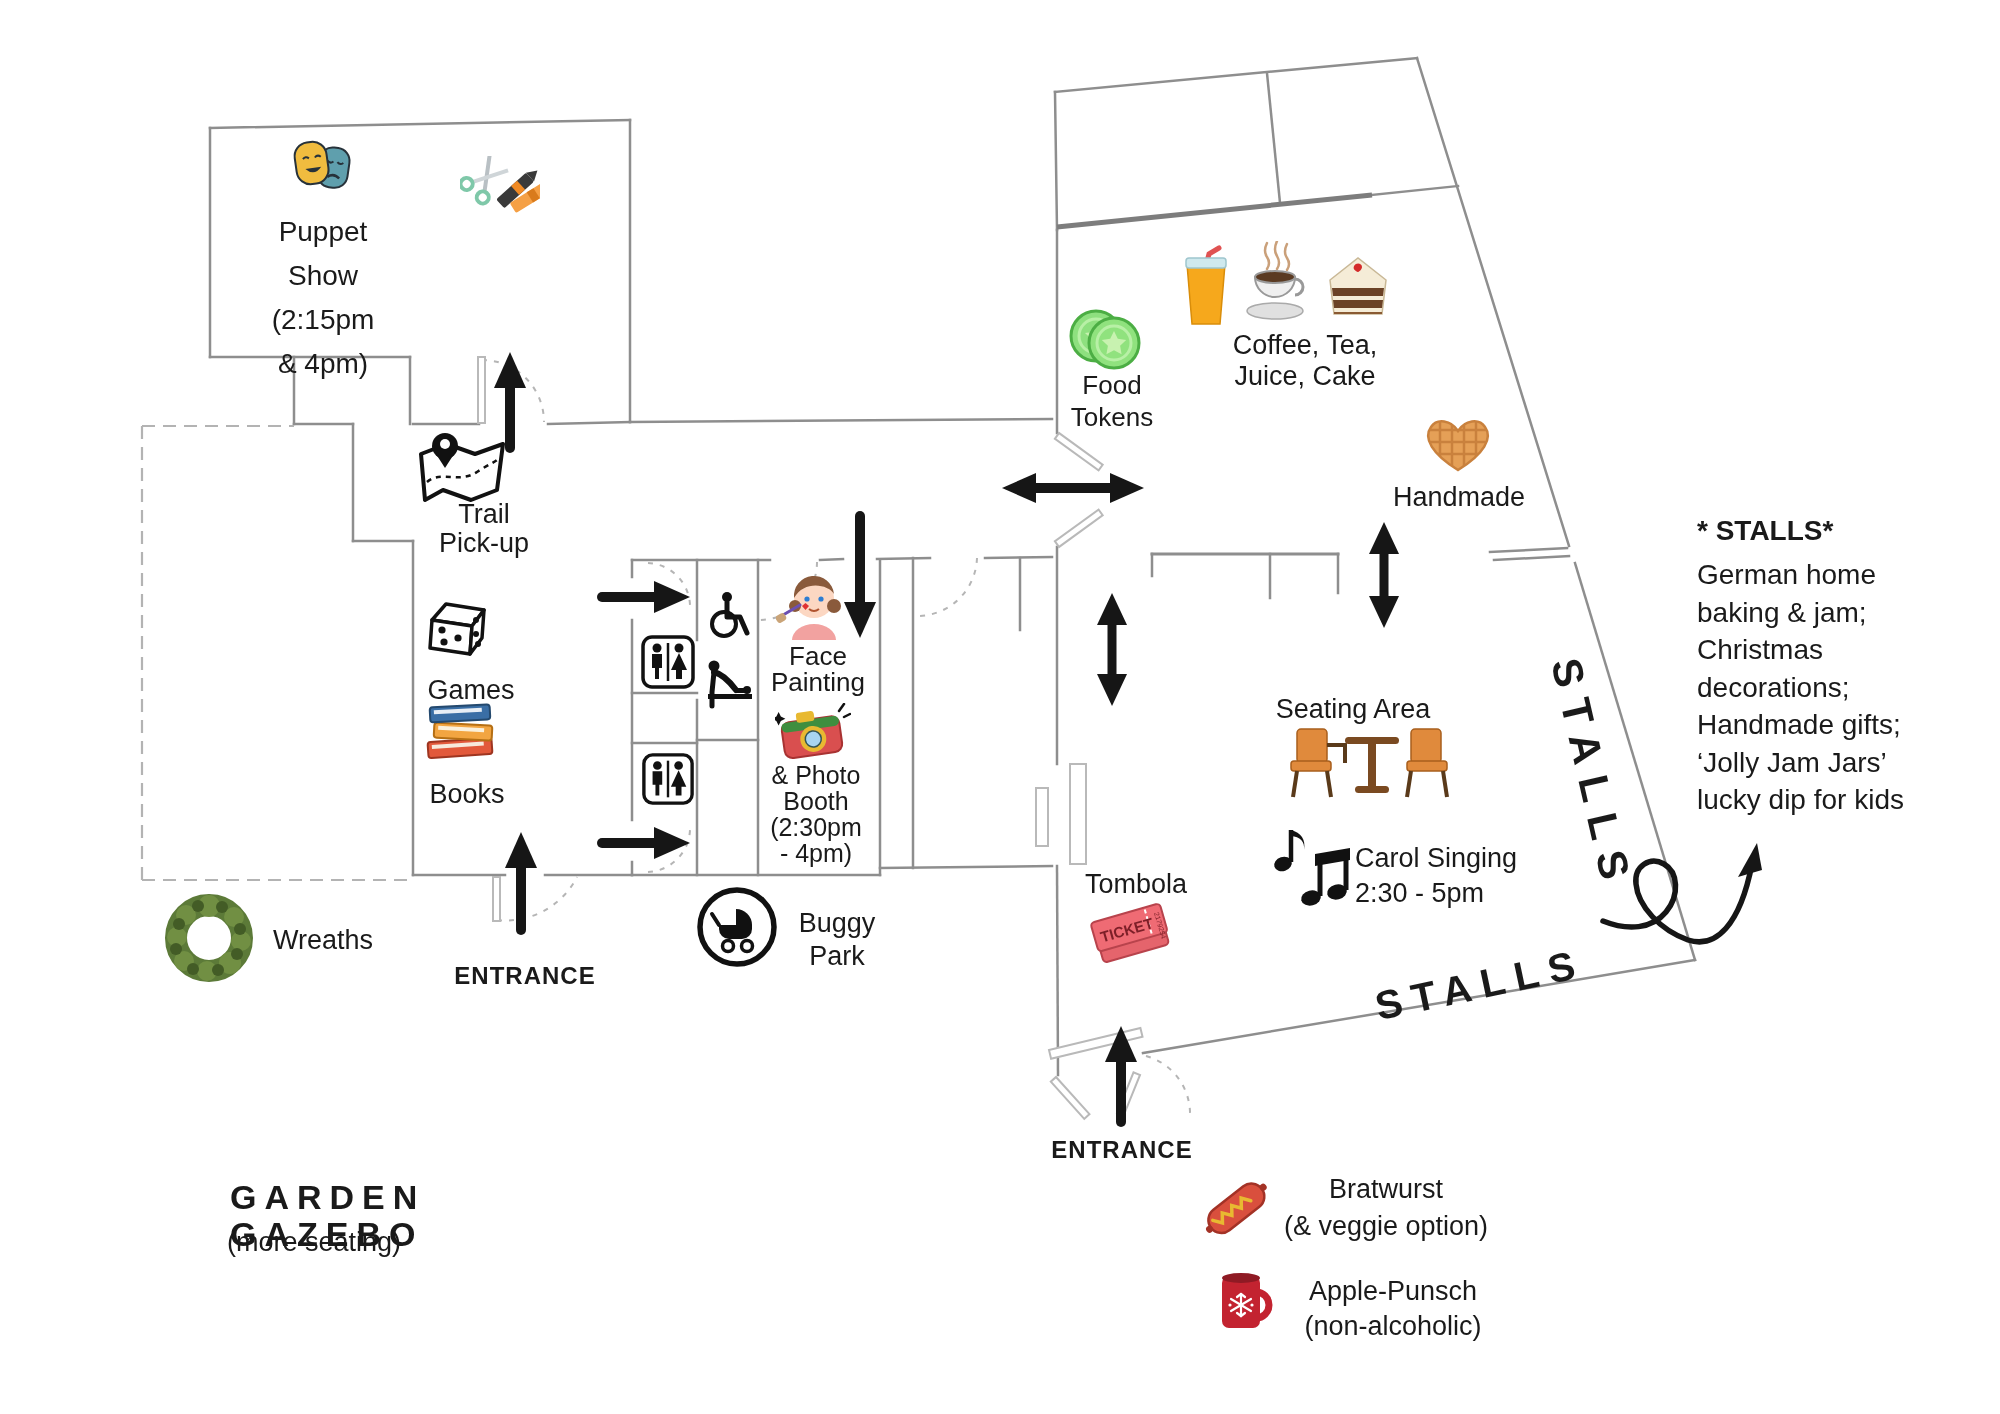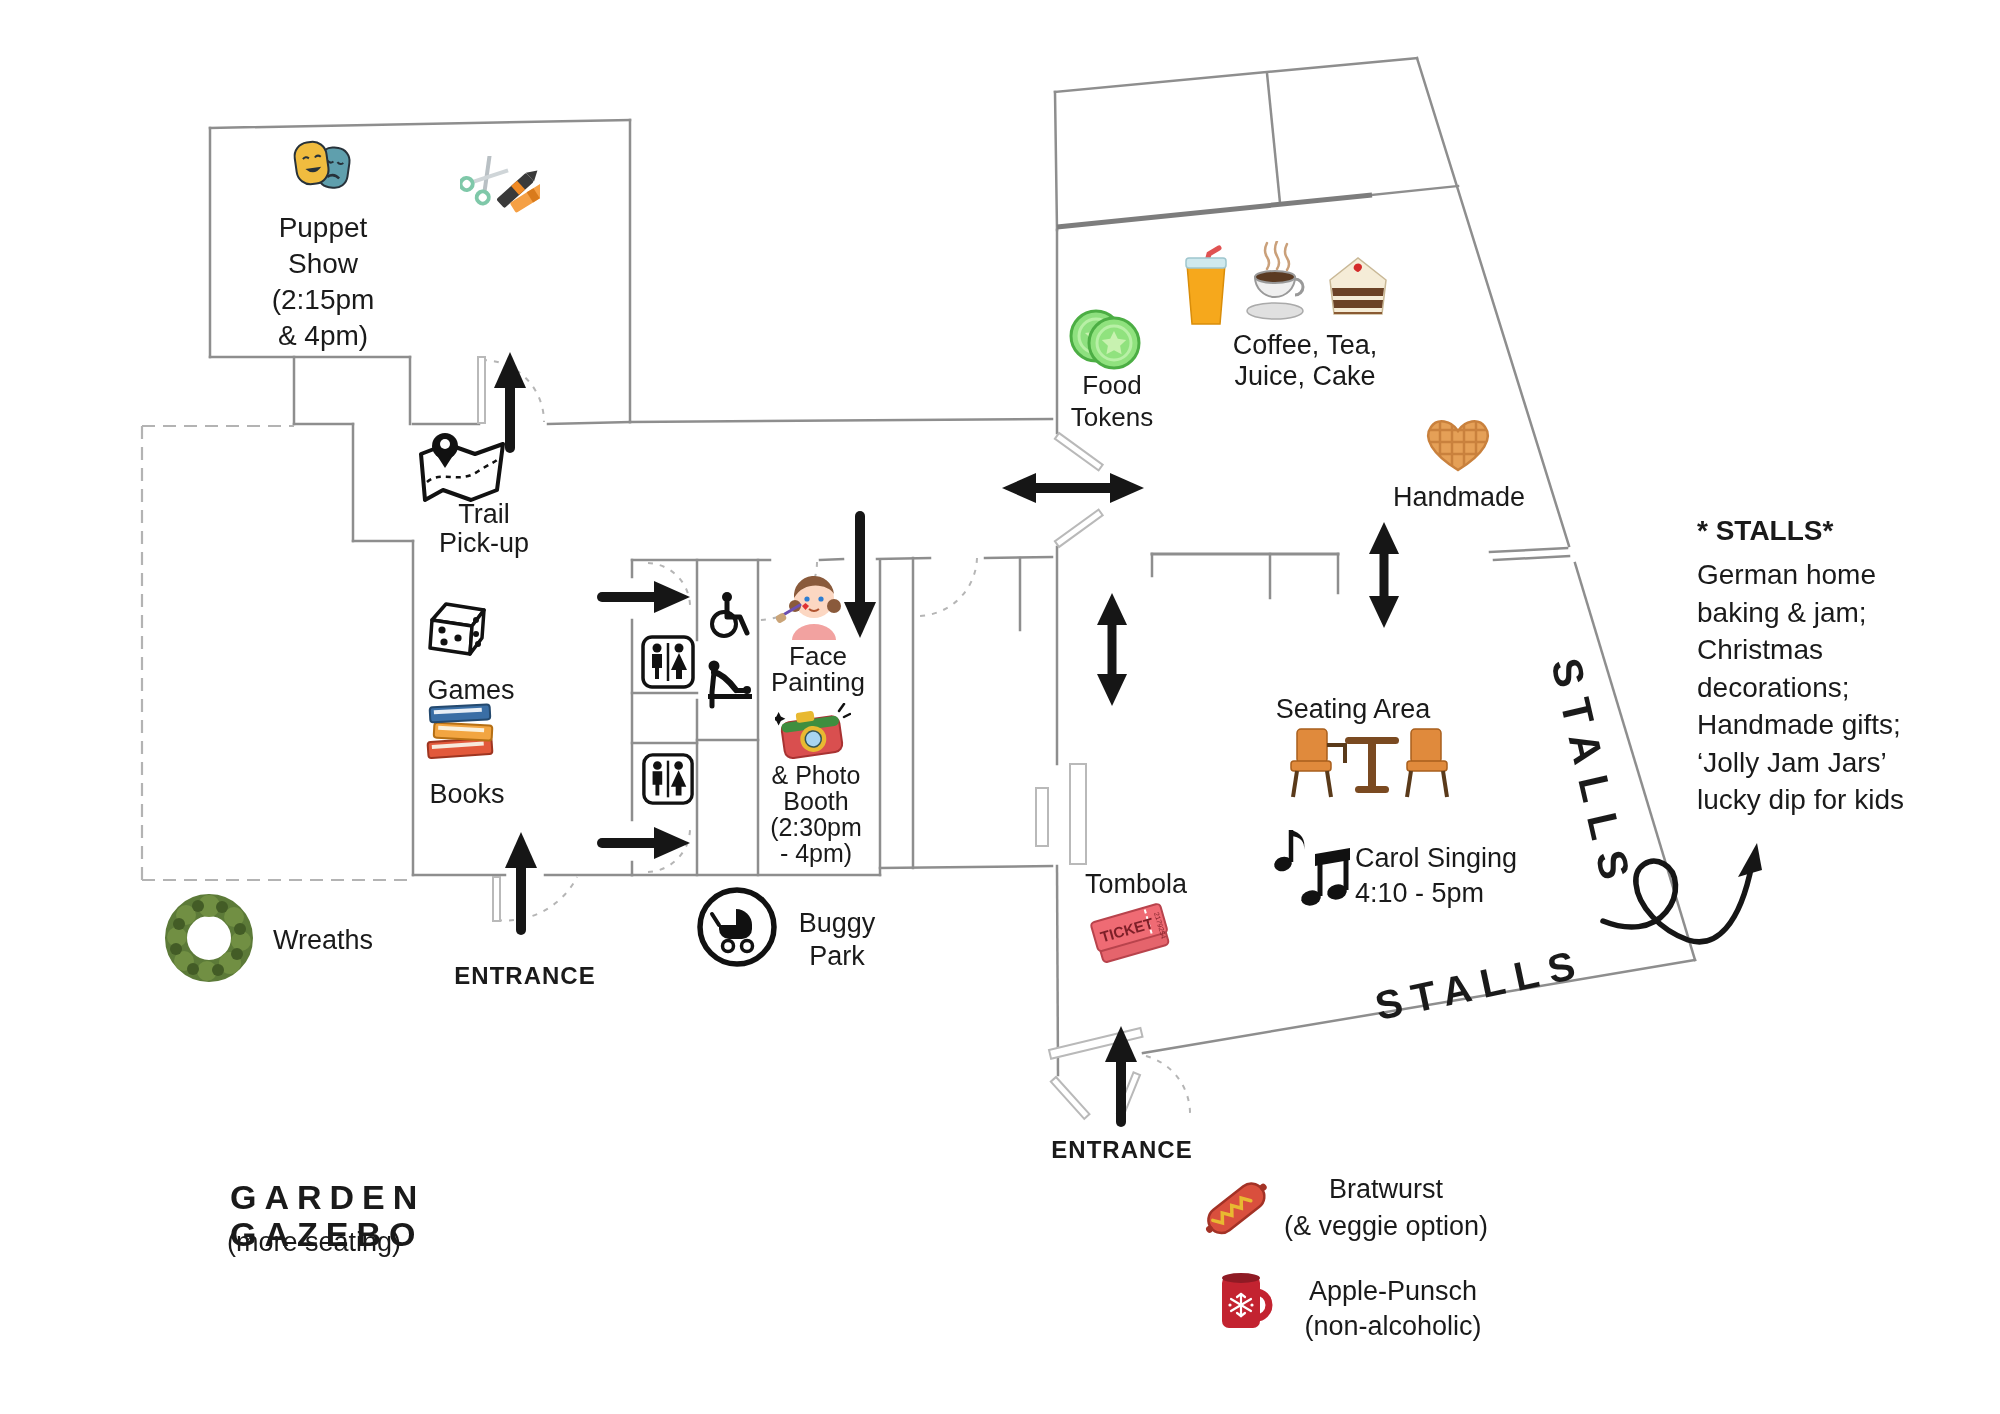--- a/index.html
+++ b/index.html
@@ -478,21 +478,21 @@
         <line x1="25" y1="26" x2="21" y2="29"></line>
           <line x1="25" y1="26" x2="29" y2="29"></line>
         <line x1="25" y1="48" x2="21" y2="45"></line>
           <line x1="25" y1="48" x2="29" y2="45"></line>
       </g>
       <circle cx="14" cy="37" r="1.6" fill="#fff"></circle>
         <circle cx="36" cy="37" r="1.6" fill="#fff"></circle>
     </svg>
   </div>
 
-  <div class="lbl" style="left:245px;top:210px;width:156px;line-height:36px;font-size:28px">Puppet
+  <div class="lbl" style="left:245px;top:210px;width:156px;line-height:44px;font-size:28px">Puppet
 Show
 (2:15pm
 &amp; 4pm)</div>
 
 
   <div class="lbl" style="left:414px;top:500px;width:140px;line-height:29px">Trail
 Pick-up</div>
 
   <div class="lbl" style="left:411px;top:674px;width:120px">Games</div>
 
@@ -522,21 +522,21 @@
 Tokens</div>
 
   <div class="lbl" style="left:1215px;top:330px;width:180px;line-height:31px">Coffee, Tea,
 Juice, Cake</div>
 
   <div class="lbl" style="left:1389px;top:481px;width:140px">Handmade</div>
 
   <div class="lbl" style="left:1263px;top:693px;width:180px">Seating Area</div>
 
   <div class="lbl left" style="left:1355px;top:841px;width:200px;line-height:35px">Carol Singing
-4:10 - 5pm</div>
+2:30 - 5pm</div>
 
   <div class="lbl" style="left:1066px;top:868px;width:140px">Tombola</div>
 
   <div class="lbl bold rot" style="left:1480px;top:985px;font-size:40px;letter-spacing:10px;transform:translate(-50%,-50%) rotate(-12deg)">STALLS</div>
 
   <div class="lbl bold rot" style="left:1592px;top:775px;font-size:42px;letter-spacing:13px;transform:translate(-50%,-50%) rotate(77deg)">STALLS</div>
 
   <div class="lbl bold" style="left:1032px;top:1133px;width:180px;font-size:24px;letter-spacing:1px">ENTRANCE</div>
 
   <div class="lbl" style="left:1253px;top:1274px;width:280px;line-height:35px">Apple-Punsch

